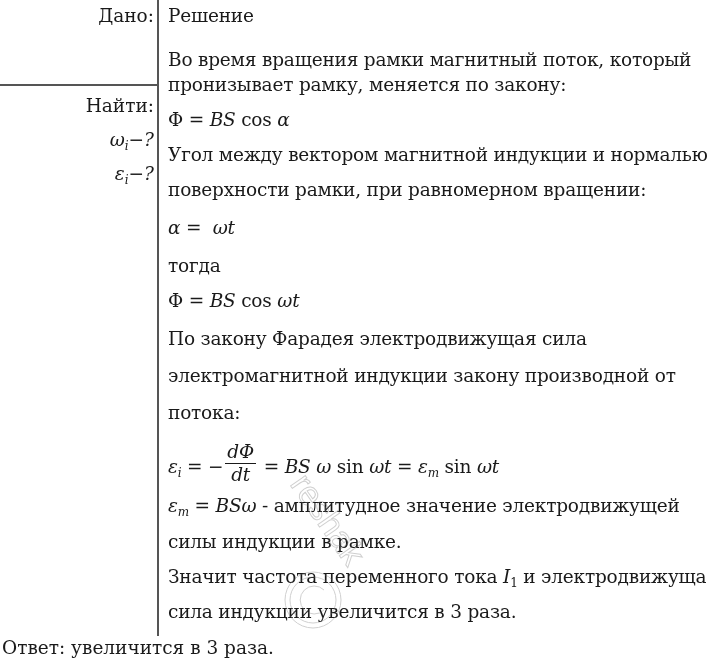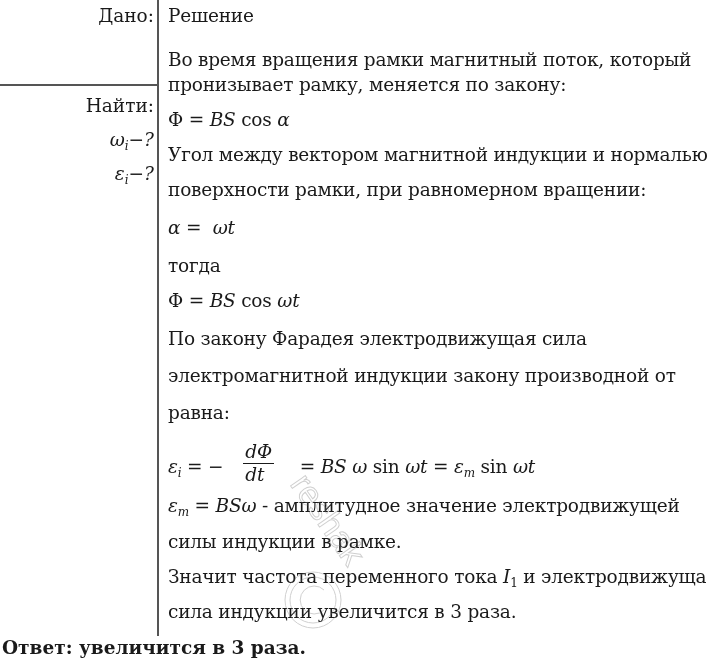--- a/index.html
+++ b/index.html
@@ -61,39 +61,39 @@
       top: 0px;
       font-family: "Liberation Serif", serif;
       font-size: 20px;
       color: #1a1a1a;
       white-space: nowrap;
     }
     .solution .line { left: 168px; }
     .frac {
       display: inline-block;
       vertical-align: middle;
+      text-align: center;
       position: relative;
       top: -4px;
-      margin: 0 20px;
+      margin: 0 2px;
     }
     .frac .num, .frac .den {
       display: block;
       font-style: italic;
       line-height: 22px;
       padding: 0 2px;
     }
     .frac .num { border-bottom: 1px solid #1a1a1a; }
     .answer {
       position: absolute;
       left: 2px;
       top: 636px;
       font-size: 18.5px;
       line-height: 24px;
       white-space: nowrap;
-      font-weight: bold;
     }
     .stamp {
       position: absolute;
       left: 258px;
       top: 465px;
       width: 160px;
       height: 190px;
       opacity: 0.35;
       pointer-events: none;
     }
@@ -138,21 +138,21 @@
     </div>
 
     <div class="line" style="top:254px;">тогда</div>
 
     <div class="line" style="top:289px;">
       <span>Φ = </span><span class="m">BS</span><span> cos </span><span class="m">ωt</span>
     </div>
 
     <div class="line" style="top:327px;text-align:center;">По закону Фарадея электродвижущая сила</div>
     <div class="line" style="top:364px;">электромагнитной индукции закону производной от</div>
-    <div class="line" style="top:401px;">равна:</div>
+    <div class="line" style="top:401px;">потока:</div>
 
     <div class="line" style="top:445px;">
       <span class="m">ε</span><sub class="m">i</sub><span> = −</span><span class="frac"><span class="num">dΦ</span><span class="den">dt</span></span><span> = </span><span class="m">BS</span><span class="m"> ω</span><span> sin </span><span class="m">ωt</span><span> = </span><span class="m">ε</span><sub class="m">m</sub><span> sin </span><span class="m">ωt</span>
     </div>
 
     <div class="line" style="top:494px;">
       <span class="m">ε</span><sub class="m">m</sub><span> = </span><span class="m">BSω</span><span> - амплитудное значение электродвижущей</span>
     </div>
     <div class="line" style="top:530px;text-align:center;">силы индукции в рамке.</div>
 

